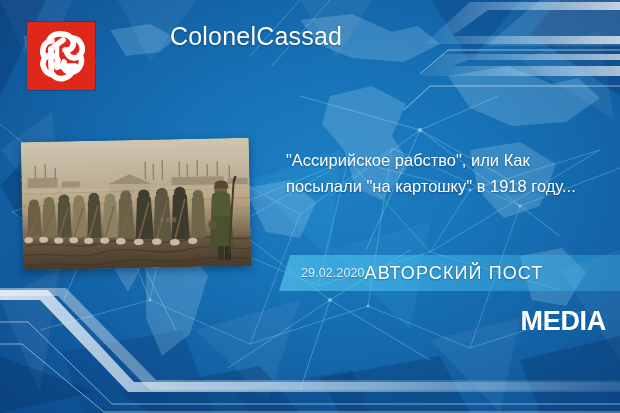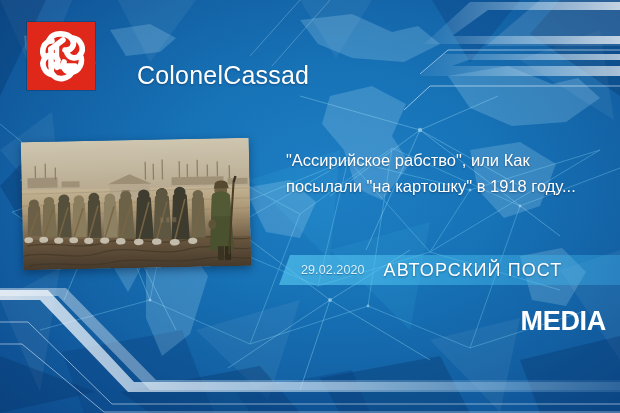--- a/index.html
+++ b/index.html
@@ -19,21 +19,21 @@
 
   
   .netmap{position:absolute;inset:0;pointer-events:none;opacity:.95;}
   .netmap svg{width:100%;height:100%;display:block;}
 
   
   .ribbons{position:absolute;inset:0;pointer-events:none;}
   .ribbons svg{width:100%;height:100%;display:block;}
 
   
-  #header{position:absolute;left:27px;top:22px;display:flex;align-items:flex-end;}
+  #header{position:absolute;left:27px;top:22px;display:flex;align-items:flex-start;gap:33px;}
   #logo-mark{
     position:relative;width:68px;height:68px;background:#e0281a;
     box-shadow:0 0 0 1px rgba(0,0,0,.18);
   }
   #logo-mark svg{position:absolute;left:0;top:0;width:68px;height:68px;}
   #brand-name{
     margin-left:42px;color:#ffffff;font-size:25px;letter-spacing:.2px;
     text-shadow:0 1px 2px rgba(0,20,50,.35);white-space:nowrap;
   }
 
@@ -47,31 +47,31 @@
 
   
   #article-title{
     position:absolute;left:286px;top:148px;width:306px;
     color:#ffffff;font-size:16.5px;line-height:25.5px;
     text-shadow:0 1px 2px rgba(0,25,60,.45);
   }
 
   
   #meta-band{
-    position:absolute;left:279px;top:255px;height:30px;width:341px;
+    position:absolute;left:279px;top:255px;height:36px;width:341px;
     background:linear-gradient(90deg,rgba(90,205,245,.62) 0%,rgba(72,192,240,.50) 45%,rgba(60,175,232,.36) 100%);
     clip-path:polygon(11px 0, 100% 0, 100% 100%, 0 100%);
     display:flex;align-items:center;
   }
   #post-date{
     margin-left:22px;color:#d8f2ff;font-size:12.5px;letter-spacing:.1px;
     text-shadow:0 1px 1px rgba(0,30,70,.35);
   }
   #post-kind{
-    margin-left:19px;color:#ffffff;font-size:18px;letter-spacing:1.1px;
+    color:#ffffff;font-size:18px;letter-spacing:1.1px;
     text-shadow:0 1px 2px rgba(0,30,70,.40);
   }
 
   
   #watermark{
     position:absolute;right:14px;top:306px;display:flex;align-items:baseline;
     font-size:27px;letter-spacing:-.3px;
   }
   #wm-media{color:#ffffff;font-weight:bold;text-align:center;}
   #wm-repost{color:#eaf4fd;font-weight:normal;opacity:.93;margin-left:1px;}

